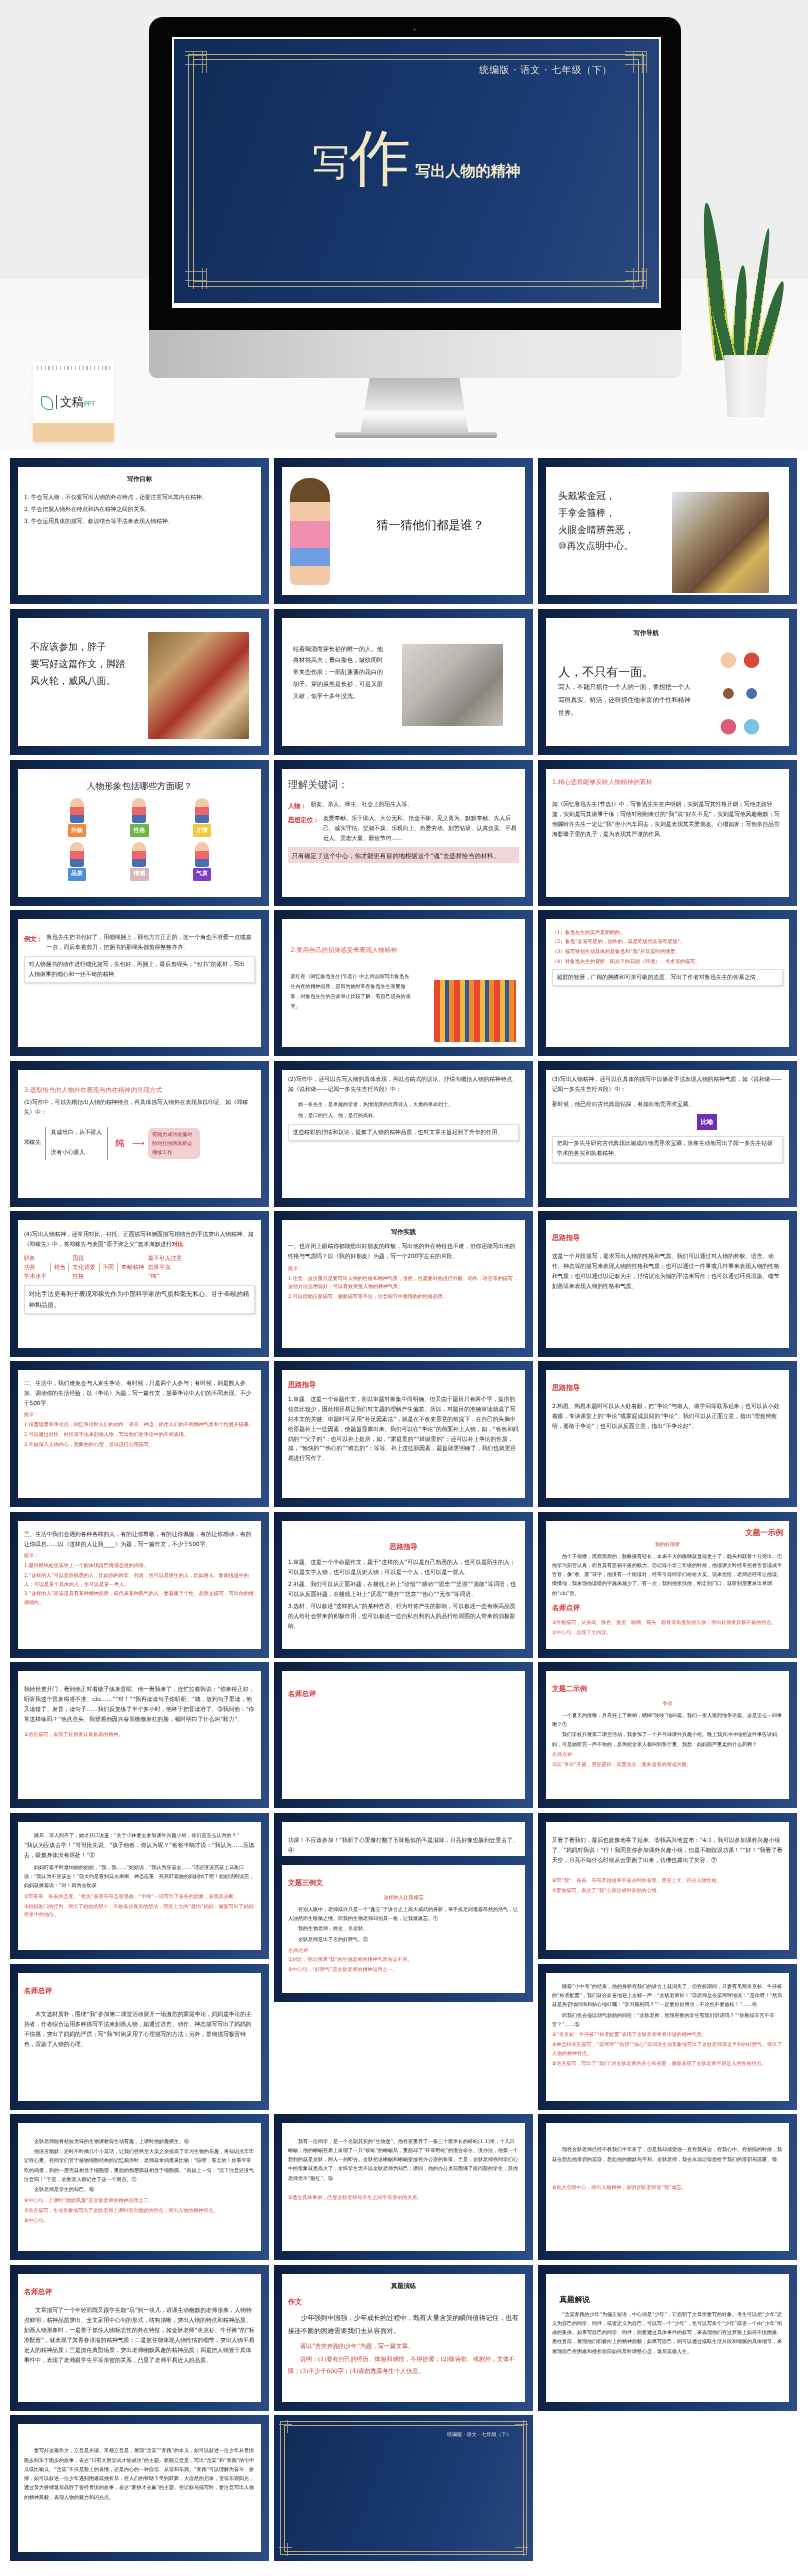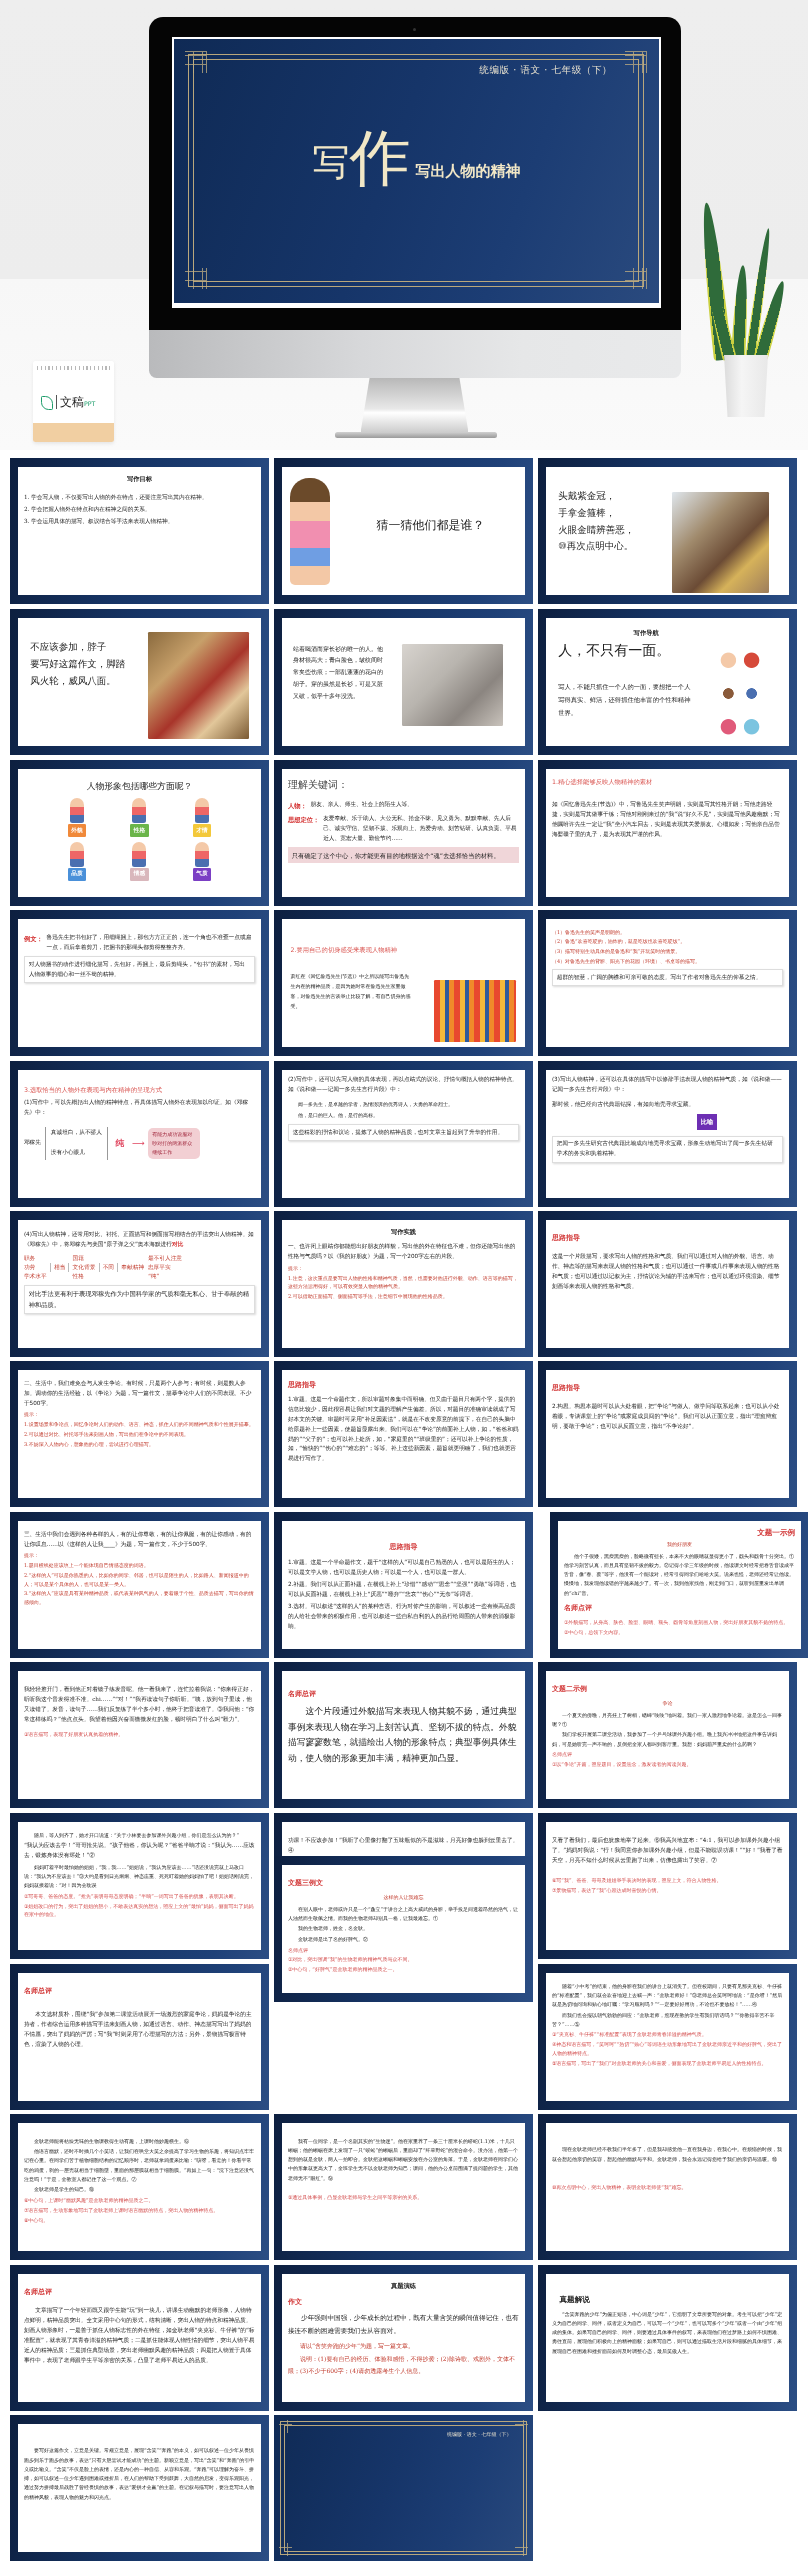--- a/index.html
+++ b/index.html
@@ -156,21 +156,21 @@
     </div>
     <div class="slide" style="left:274px;top:609px">
       <div class="paper">
         <div class="b-textsans" style="position:absolute;left:11.4px;top:25px;width:95px;font-size:6px;line-height:1.95">站着喝酒而穿长衫的唯一的人。他身材很高大；青白脸色，皱纹间时常夹些伤痕；一部乱蓬蓬的花白的胡子。穿的虽然是长衫，可是又脏又破，似乎十多年没洗。</div>
         <div class="img-box" style="left:120px;top:26.5px;width:101px;height:82px;background:linear-gradient(135deg,#d8d4cf 0,#b8b4ae 40%,#8b8580 70%,#c9c3bc 100%)"></div>
       </div>
     </div>
     <div class="slide" style="left:538px;top:609px">
       <div class="paper">
         <div class="b-center-title" style="position:absolute;left:88px;top:7.6px">写作导航</div>
-        <div style="position:absolute;left:12.6px;top:20px;font-size:14px">人，不只有一面。</div>
+        <div style="position:absolute;left:12.6px;top:44px;font-size:12px">人，不只有一面。</div>
         <div class="b-text" style="position:absolute;left:12.6px;top:62px;width:133px;font-size:6.3px;line-height:2.1">写人，不能只抓住一个人的一面，要想把一个人写得真实、鲜活，还得抓住他丰富的个性和精神世界。</div>
         <div class="img-box" style="left:165px;top:28px;width:58px;height:95px;background:radial-gradient(circle at 30% 15%,#f4c9a8 0 8%,transparent 9%),radial-gradient(circle at 70% 15%,#d64a3a 0 8%,transparent 9%),radial-gradient(circle at 30% 50%,#8a5a3a 0 8%,transparent 9%),radial-gradient(circle at 70% 50%,#4a6fb0 0 8%,transparent 9%),radial-gradient(circle at 30% 85%,#e05a7a 0 8%,transparent 9%),radial-gradient(circle at 70% 85%,#7bc4e0 0 8%,transparent 9%)"></div>
       </div>
     </div>
     <div class="slide" style="left:10px;top:760px">
       <div class="paper">
         <div style="text-align:center;font-size:8.8px;margin:5px 0 1.3px">人物形象包括哪些方面呢？</div>
         <div class="chip-grid">
           <div class="chip-cell">
             <div class="kid"></div>
@@ -360,21 +360,21 @@
     </div>
     <div class="slide" style="left:274px;top:1512px">
       <div class="paper">
         <div class="b-gap"></div>
         <div class="b-heading-red-center">思路指导</div>
         <div class="b-textsans">1.审题。这是一个半命题作文，题干“这样的人”可以是自己熟悉的人，也可以是陌生的人；可以是文学人物，也可以是历史人物；可以是一个人，也可以是一群人。</div>
         <div class="b-textsans">2.补题。我们可以从正面补题，在横线上补上“珍惜”“感动”“思念”“坚强”“勇敢”等词语，也可以从反面补题，在横线上补上“厌恶”“唾弃”“悲哀”“伤心”“无奈”等词语。</div>
         <div class="b-textsans">3.选材。可以叙述“这样的人”的某种言语、行为对你产生的影响，可以叙述一些有崇高品质的人给社会带来的积极作用，也可以叙述一些自私自利的人的品行给周围的人带来的消极影响。</div>
       </div>
     </div>
-    <div class="slide" style="left:550px;top:1512px">
+    <div class="slide" style="left:538px;top:1512px">
       <div class="paper">
         <div class="b-heading-red-right">文题一示例</div>
         <div class="b-subtitle-red">我的好朋友</div>
         <div class="b-indent" style="font-size:5px;line-height:1.85">他个子很矮，黑瘦黑瘦的，脸略微有些长，本来不大的眼睛就显得更小了，颧头和颧骨十分突出。①他学习刻苦认真，而且具有坚韧不拔的毅力。②记得小学三年级的时候，他读课文时经常把卷舌音读成平舌音，像“春、蔡”等字，他没有一个能读对，经常引得同学们哈哈大笑。说来也怪，老师还经常让他读。慢慢地，我发现他读错的字越来越少了。有一次，我到他家找他，刚走到门口，就听到屋里发出单调的“chi”音。</div>
         <div class="b-heading-red">名师点评</div>
         <div class="b-redsans">①外貌描写，从身高、肤色、脸型、眼睛、额头、颧骨等角度刻画人物，突出好朋友其貌不扬的特点。</div>
         <div class="b-redsans">②中心句，总领下文内容。</div>
       </div>
     </div>
     <div class="slide" style="left:10px;top:1662px">
@@ -382,21 +382,20 @@
         <div class="b-gap"></div>
         <div class="b-text">我轻轻推开门，看到他正对着镜子练发音呢。他一看我来了，连忙拉着我说：“你来得正好，听听我这个音发得准不准。chi……”“对！”“我再读读句子你听听。”咦，放到句子里读，他又读错了。发音，读句子……我们反复练了半个多小时，他终于把音读准了。③我问他：“你常这样练吗？”他点点头。我望着他因兴奋而微微发红的脸，顿时明白了什么叫“毅力”。</div>
         <div class="b-gap-sm"></div>
         <div class="b-redsans">③语言描写，表现了好朋友认真执着的精神。</div>
       </div>
     </div>
     <div class="slide" style="left:274px;top:1662px">
       <div class="paper">
         <div class="b-gap"></div>
         <div class="b-heading-red">名师总评</div>
-        <div class="b-textsans b-big">　　这个片段通过外貌描写来表现人物其貌不扬，通过典型事例来表现人物在学习上刻苦认真、坚韧不拔的特点。外貌描写寥寥数笔，就描绘出人物的形象特点；典型事例具体生动，使人物的形象更加丰满，精神更加凸显。</div>
       </div>
     </div>
     <div class="slide" style="left:538px;top:1662px">
       <div class="paper">
         <div class="b-gap-sm"></div>
         <div class="b-heading-red">文题二示例</div>
         <div class="b-subtitle-red">争论</div>
         <div class="b-indent" style="font-size:5px;line-height:1.85">一个夏天的傍晚，月亮挂上了树梢，蟋蟀“吱吱”地叫着。我们一家人激烈地争论着。这是怎么一回事呢？①</div>
         <div class="b-indent" style="font-size:5px;line-height:1.85">我们学校开展第二课堂活动，我参加了一个乒乓球课外兴趣小组。晚上我兴冲冲地把这件事告诉妈妈，可是她听完一声不响的，反倒把全家人都叫到客厅里。我想：妈妈葫芦里卖的什么药啊？</div>
         <div class="b-redsans">名师点评</div>

